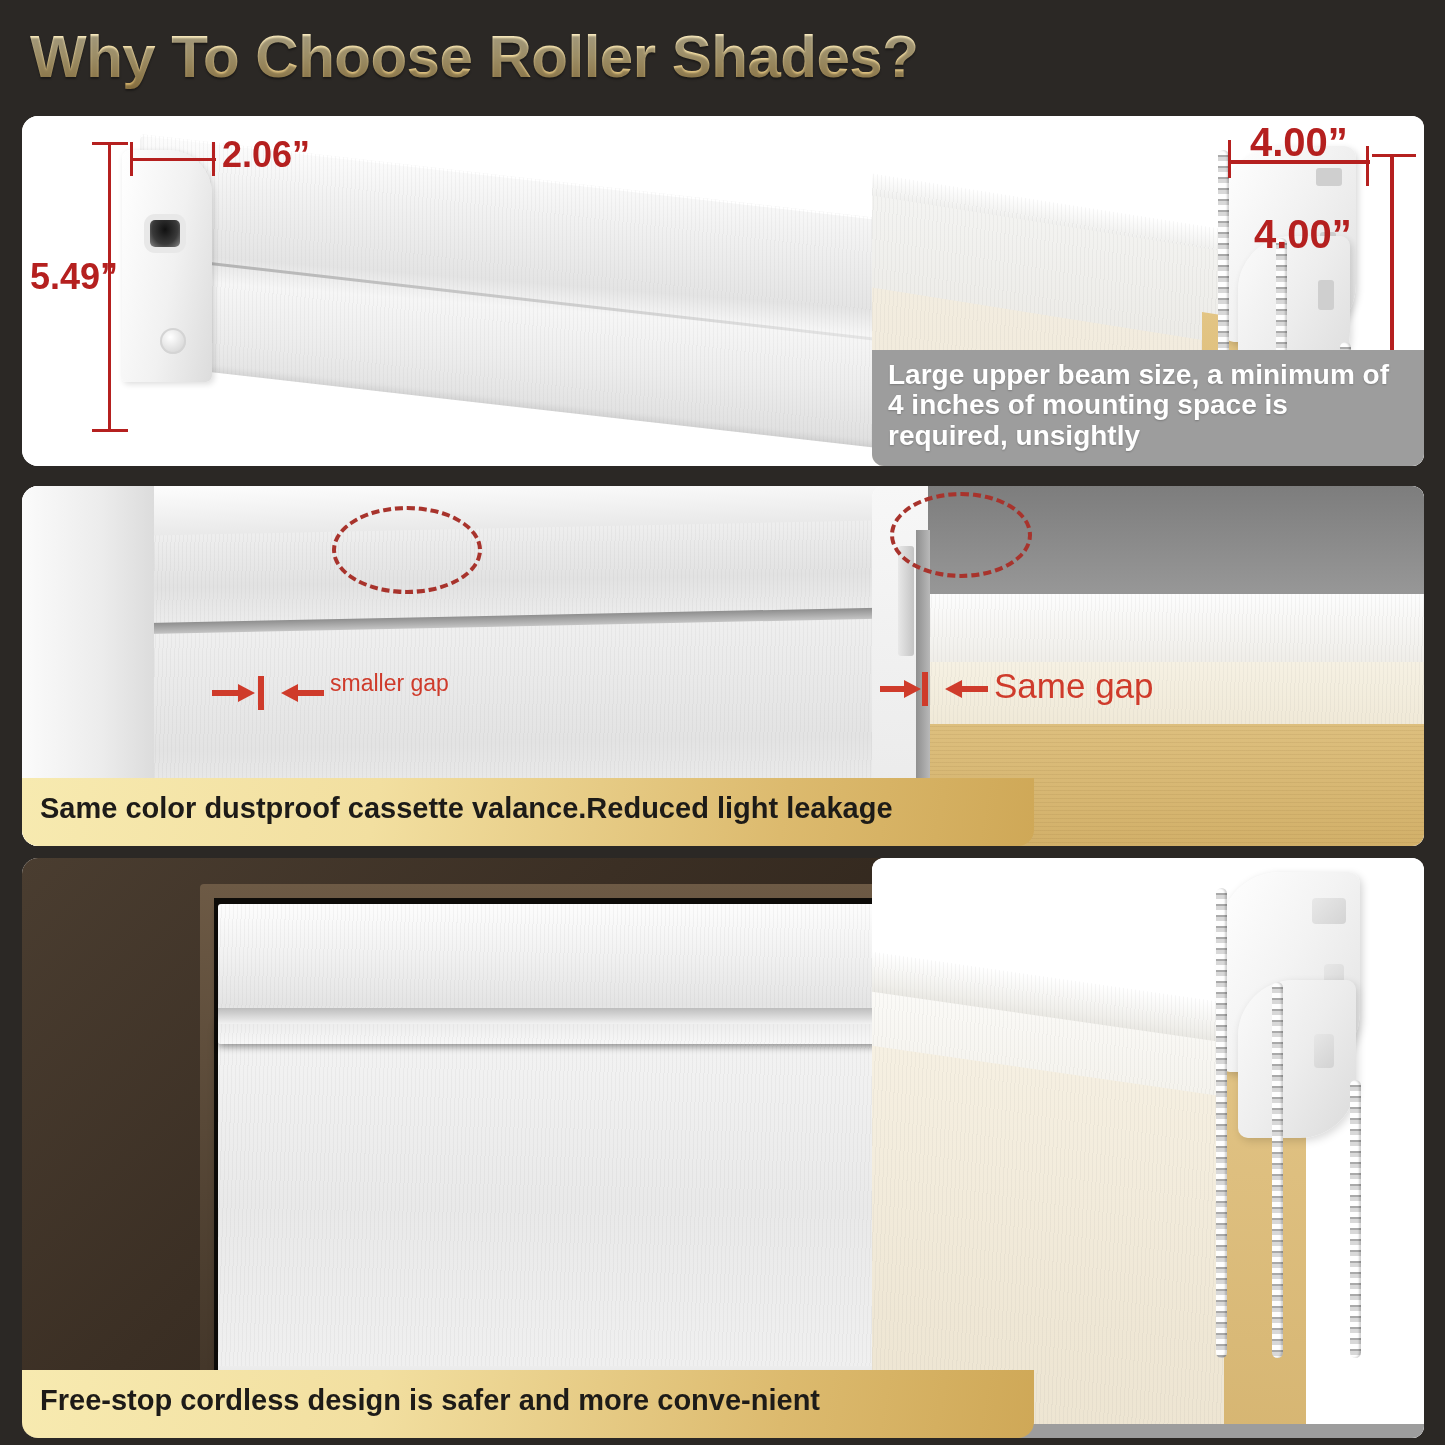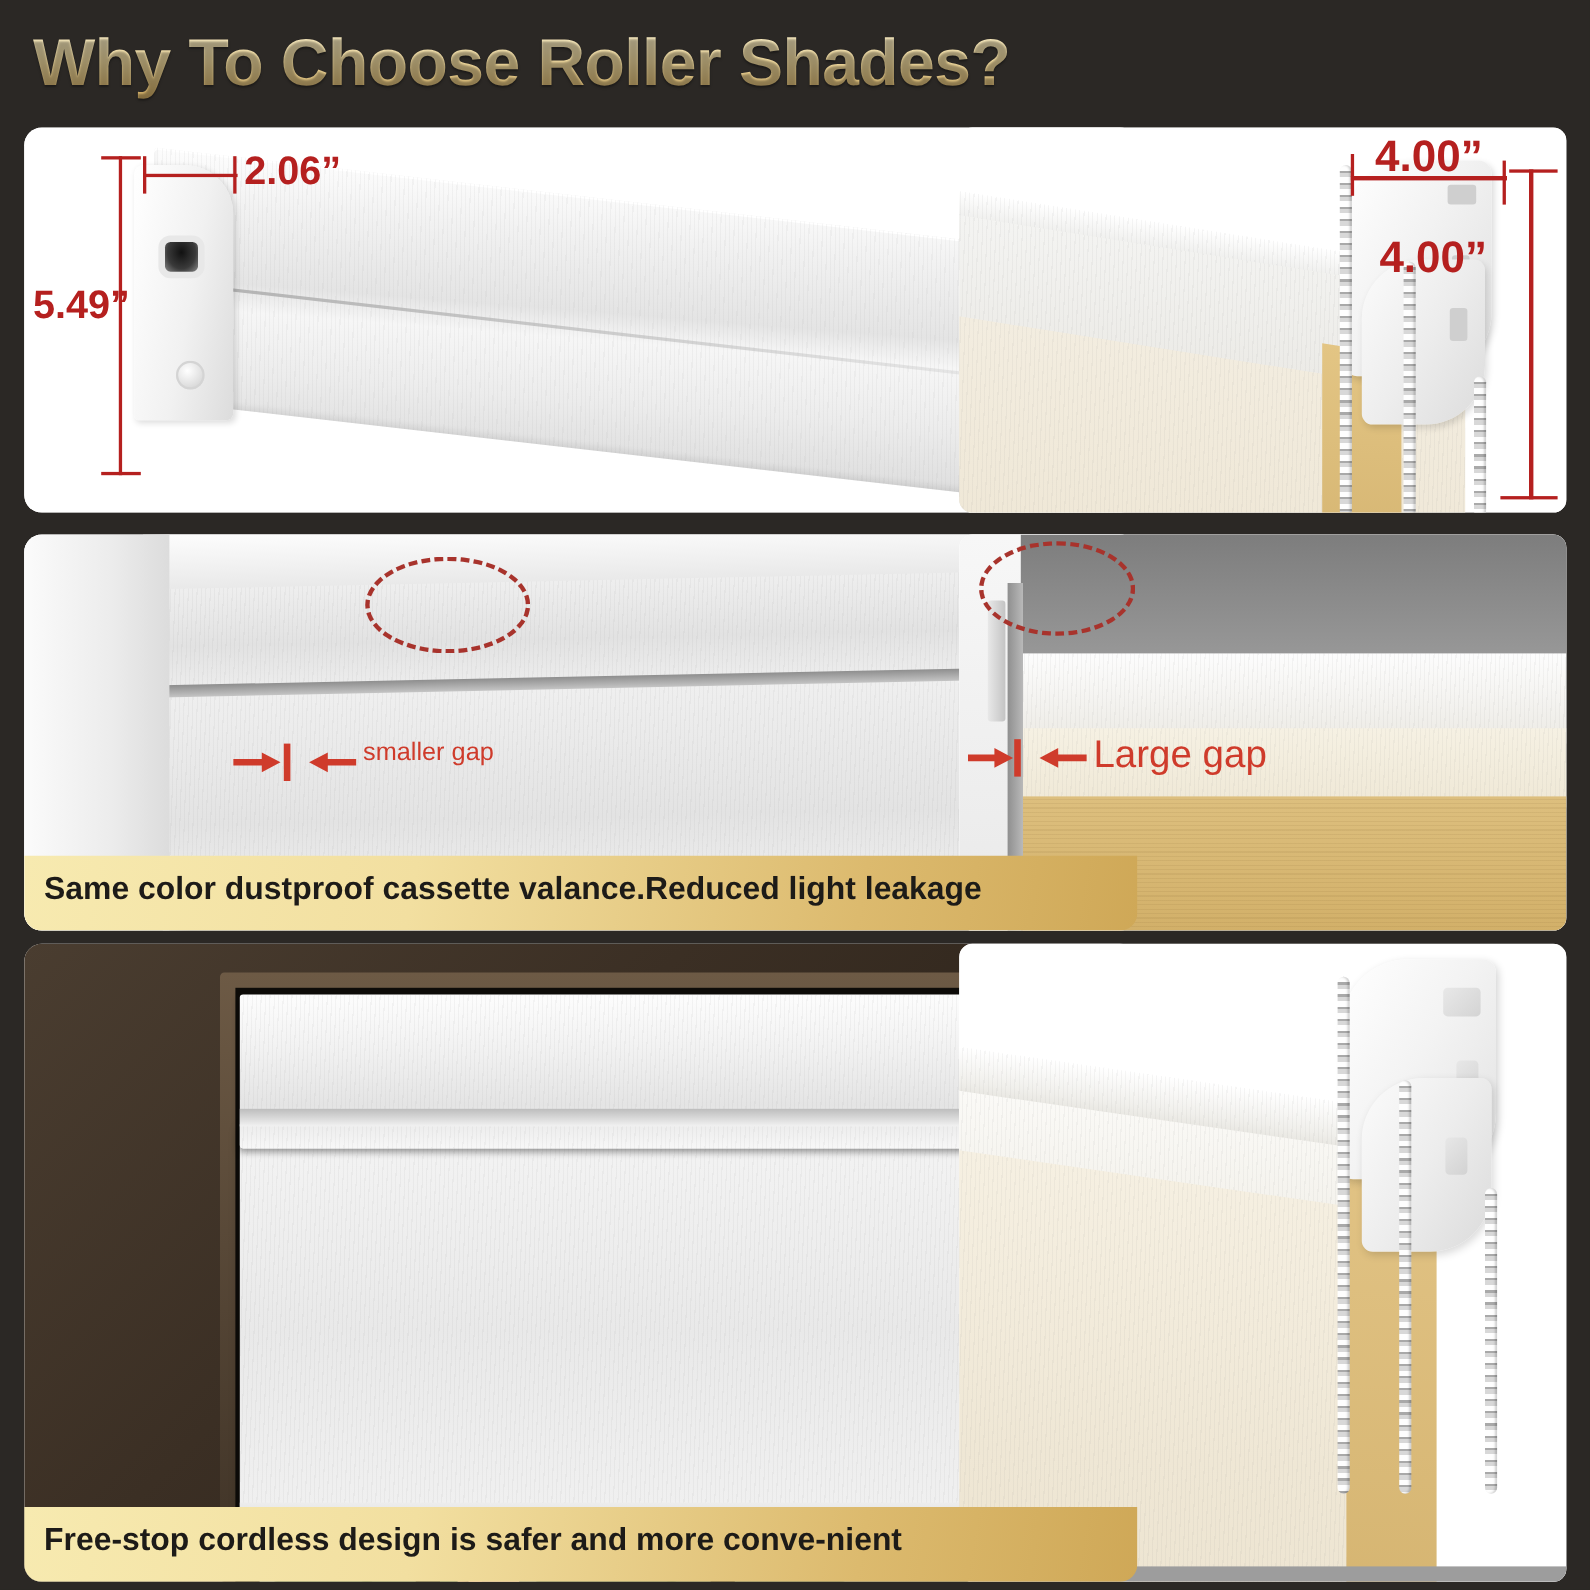--- a/index.html
+++ b/index.html
@@ -286,20 +286,21 @@
       <div class="dim-line" style="left:356px; top:24px; width:3px; height:38px;"></div>
       <div class="dim-line" style="left:356px; top:44px; width:142px; height:4px;"></div>
       <div class="dim-line" style="left:494px; top:30px; width:3px; height:40px;"></div>
       <div class="dim-label" style="left:378px; top:4px; font-size:40px;">4.00”</div>
 
       <div class="dim-line" style="left:518px; top:38px; width:4px; height:300px;"></div>
       <div class="dim-line" style="left:500px; top:38px; width:44px; height:3px;"></div>
       <div class="dim-line" style="left:492px; top:335px; width:52px; height:3px;"></div>
       <div class="dim-label" style="left:382px; top:96px; font-size:40px;">4.00”</div>
     </div>
+    <div class="cap gray">Large upper beam size, a minimum of 4 inches of mounting space is required, unsightly</div>
   </div>
 
   <div class="panel left row2">
     <div class="media">
       <div class="p3-bg"></div>
       <div class="p3-shadeTop">
           <div class="weave"></div>
         </div>
       <div class="p3-rail"></div>
       <div class="p3-shadeBot">
@@ -340,21 +341,21 @@
 
       <div class="dashed-ellipse" style="left:18px; top:6px; width:142px; height:86px;"></div>
 
       <div class="dim-line" style="left:50px; top:186px; width:6px; height:34px; background:#cf3b2b;"></div>
       <svg style="position:absolute;left:8px;top:192px;z-index:6" width="42" height="22" viewBox="0 0 42 22">
         <path d="M0 8 H24 V2 L41 11 L24 20 V14 H0 Z" fill="#cf3b2b"></path>
       </svg>
       <svg style="position:absolute;left:66px;top:192px;z-index:6" width="50" height="22" viewBox="0 0 50 22">
         <path d="M50 8 H24 V2 L7 11 L24 20 V14 H50 Z" fill="#cf3b2b"></path>
       </svg>
-      <div class="gap-label" style="left:122px; top:180px; font-size:35px;">Large gap</div>
+      <div class="gap-label" style="left:122px; top:180px; font-size:35px;">Same gap</div>
     </div>
   </div>
 
   <div class="panel left row3">
     <div class="media">
       <div class="p5-wall"></div>
       <div class="p5-frame"></div>
       <div class="p5-inner"></div>
 
       <div class="p5-glass">

